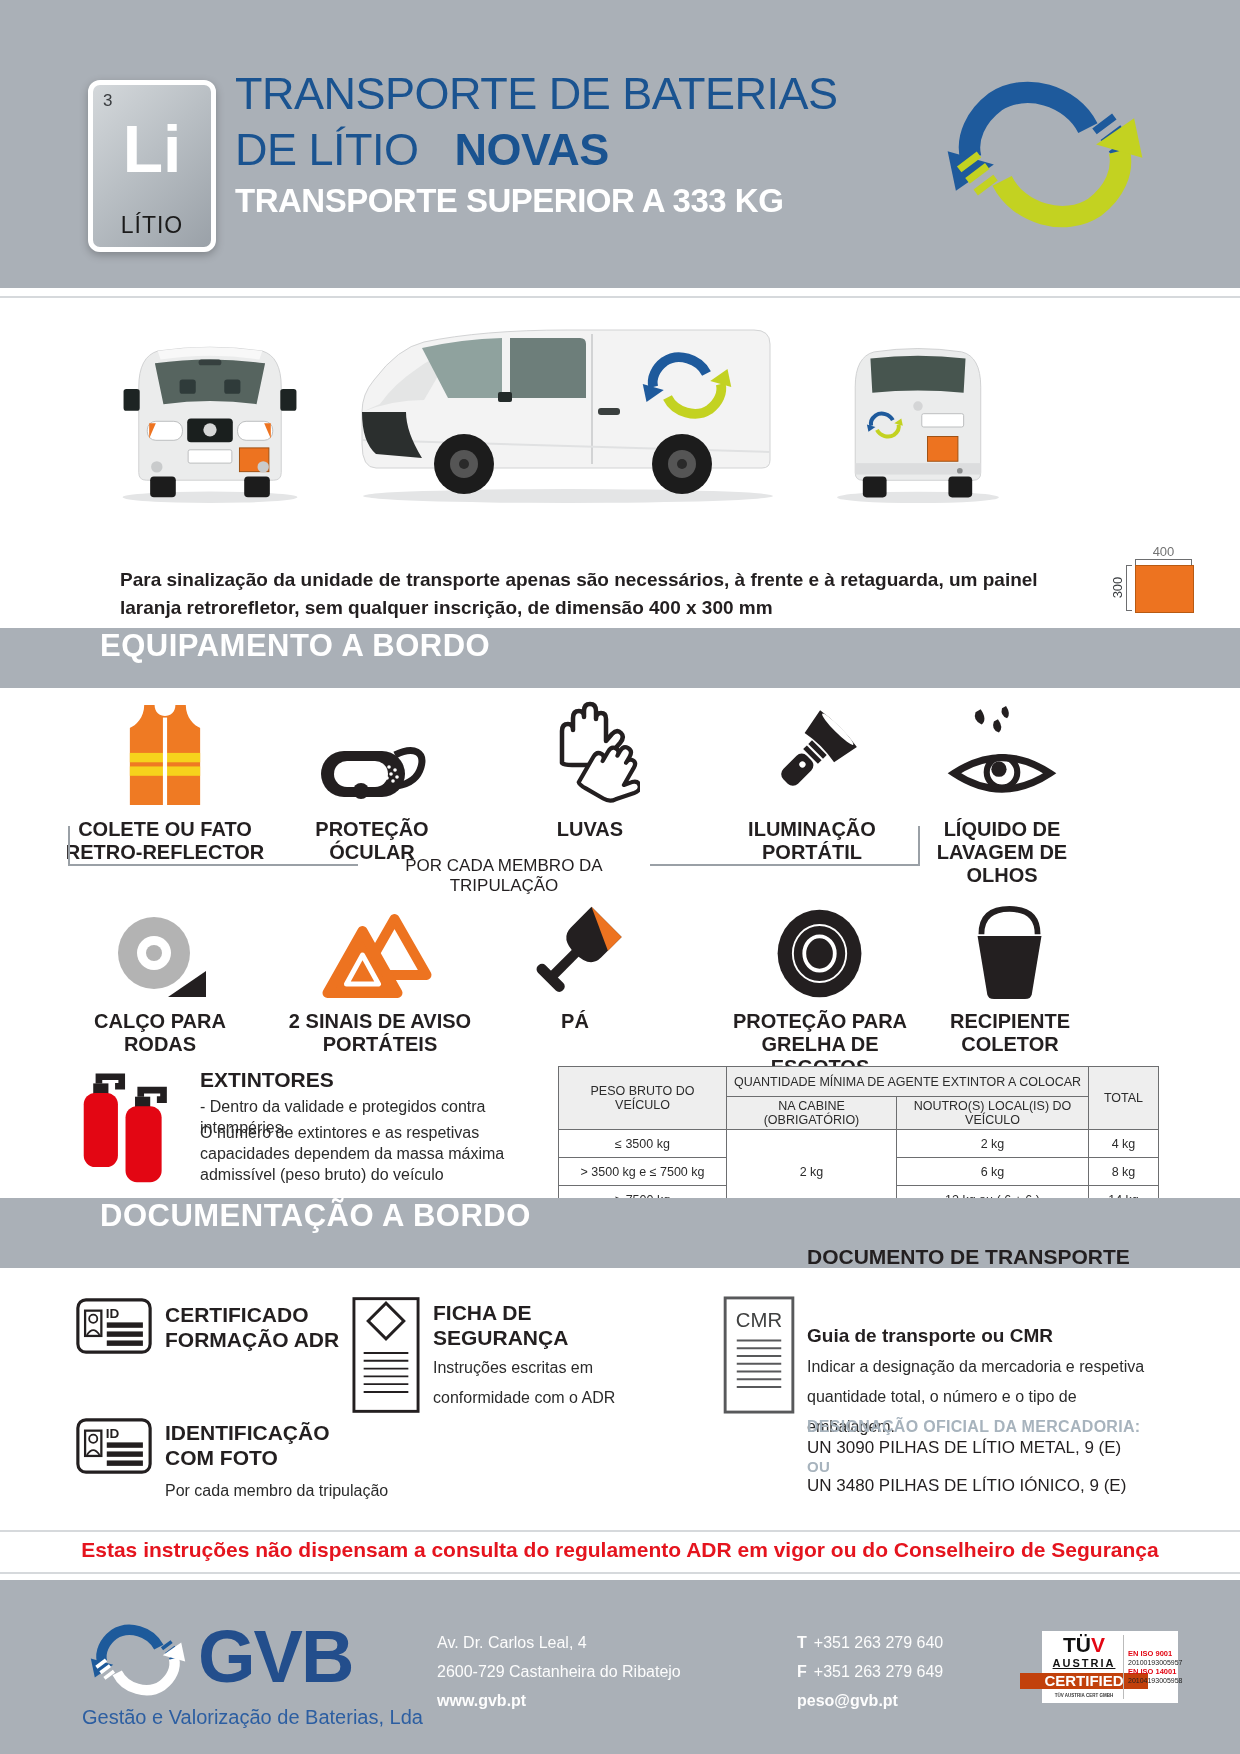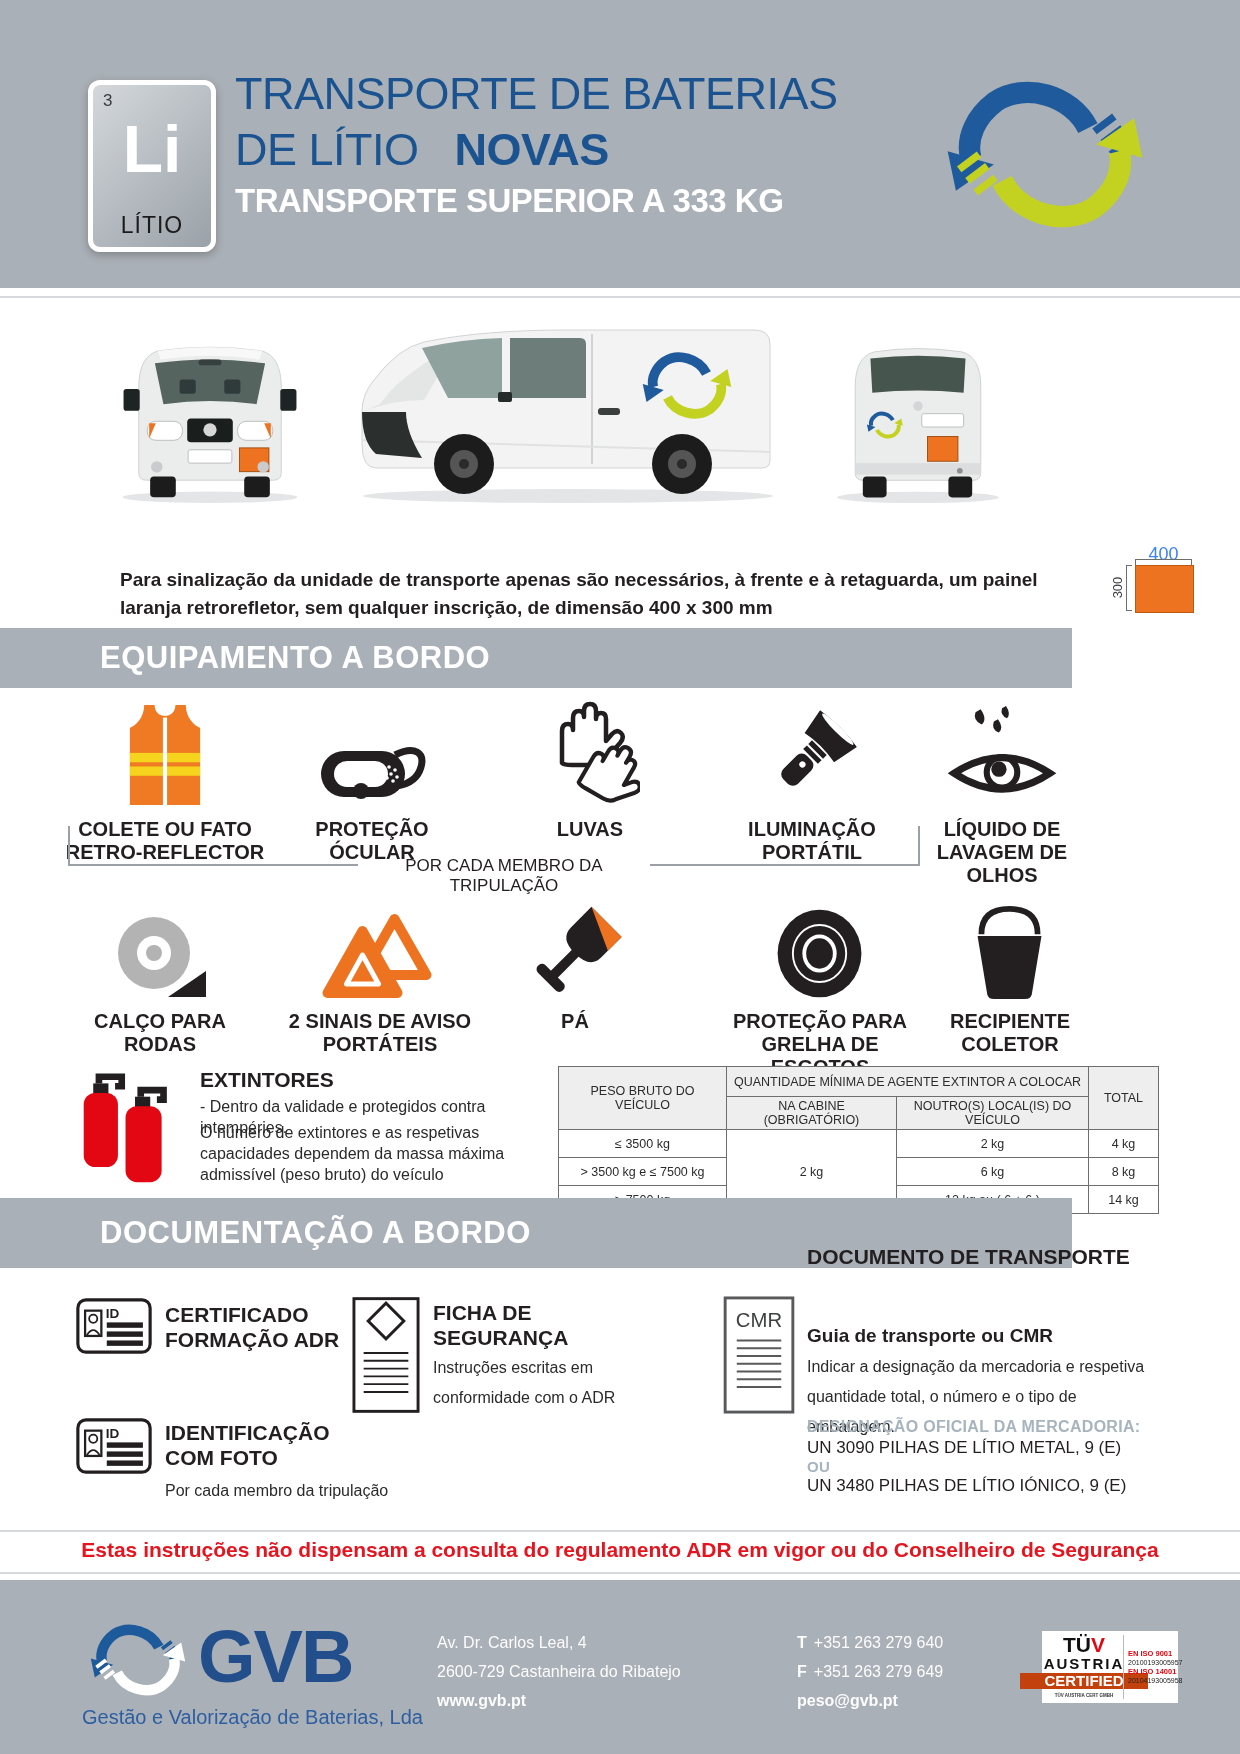--- a/index.html
+++ b/index.html
@@ -18,31 +18,31 @@
   .li-name{position:absolute;left:0;bottom:8px;width:100%;text-align:center;
            font-size:23px;color:#1b1b1b;letter-spacing:1px;}
   .hdr-title{left:235px;top:66px;font-size:45px;color:#1a5390;letter-spacing:-0.5px;line-height:56px;}
   .hdr-title b{font-weight:bold;margin-left:24px;}
   .hdr-sub{left:235px;top:182px;font-size:33px;font-weight:bold;color:#ffffff;letter-spacing:-0.5px;}
   .thin-rule{left:0;width:1240px;height:2px;background:#d6d9dc;}
 
   
   .sign-text{left:120px;top:566px;font-size:19px;font-weight:bold;line-height:28px;color:#231f20;}
   .panel-rect{left:1135px;top:565px;width:57px;height:46px;background:#ed7320;border:1px solid #b85a12;}
-  .dim-400{left:1135px;top:544px;width:57px;text-align:center;font-size:18px;color:#3b82f6;}
+  .dim-400{left:1135px;top:544px;width:57px;text-align:center;font-size:13px;color:#737373;}
   .dim-h{left:1135px;top:559px;width:55px;height:5px;border-top:1px solid #6d6e70;
          border-left:1px solid #6d6e70;border-right:1px solid #6d6e70;}
   .dim-300{left:1097px;top:580px;width:40px;text-align:center;font-size:13px;color:#3a3d40;
            transform:rotate(-90deg);}
   .dim-v{left:1126px;top:565px;width:5px;height:44px;border-left:1px solid #6d6e70;
          border-top:1px solid #6d6e70;border-bottom:1px solid #6d6e70;}
 
   
-  .band{left:0;width:1072px;background:#aab0b7;color:#ffffff;font-weight:bold;
-        font-size:31px;letter-spacing:0.5px;display:flex;align-items:center;padding-left:100px;box-sizing:border-box;}
+  .band{left:0;width:1240px;background:#aab0b7;color:#ffffff;font-weight:bold;
+        font-size:31px;letter-spacing:0.5px;display:flex;align-items:flex-start;padding-left:100px;box-sizing:border-box;}
 
   
   .eq-item{position:absolute;text-align:center;}
   .eq-icon{display:flex;align-items:flex-end;justify-content:center;}
   .eq-label{margin-top:11px;font-size:20px;font-weight:bold;line-height:23px;color:#231f20;}
   .bracket-line{height:0;border-top:2px solid #9aa0a6;}
   .bracket-tick{width:2px;background:#9aa0a6;}
   .crew-note{font-size:17px;color:#231f20;text-align:center;}
 
   
@@ -66,21 +66,21 @@
   .footer-band{left:0;top:1580px;width:1240px;height:174px;background:#aab0b7;}
   .gvb-text{left:198px;top:1622px;font-size:74px;font-weight:bold;color:#234e8c;letter-spacing:-2px;line-height:70px;}
   .gvb-tagline{left:82px;top:1706px;font-size:20px;color:#2c5ea1;}
   .f-col{position:absolute;font-size:16px;color:#fdfdfd;line-height:29px;}
   .f-bold{font-weight:bold;}
   .f-label{font-weight:bold;margin-right:7px;}
   .tuv-box{left:1042px;top:1631px;width:136px;height:72px;background:#ffffff;display:flex;box-sizing:border-box;padding:4px 3px;}
   .tuv-left{width:78px;display:flex;flex-direction:column;align-items:center;justify-content:space-between;}
   .tuv-brand{font-size:21px;font-weight:bold;line-height:20px;color:#111;}
   .tuv-brand .v{color:#e30613;}
-  .tuv-region{font-size:15px;font-weight:bold;letter-spacing:2px;color:#111;line-height:9px;}
+  .tuv-region{font-size:11px;font-weight:bold;letter-spacing:2px;color:#111;line-height:9px;text-decoration:underline;}
   .tuv-cert{background:#c2410c;color:#fff;font-size:15px;font-weight:bold;padding:2px 24px;line-height:12px;}
   .tuv-org{font-size:4.5px;font-weight:bold;color:#333;line-height:6px;}
   .tuv-right{flex:1;border-left:1px solid #bbb;padding-left:4px;display:flex;flex-direction:column;justify-content:center;}
   .tuv-iso{font-size:7.5px;font-weight:bold;color:#e30613;line-height:9px;}
   .tuv-num{font-size:7px;color:#222;line-height:9px;}
 </style>
 </head>
 <body>
 
 <div id="page">

